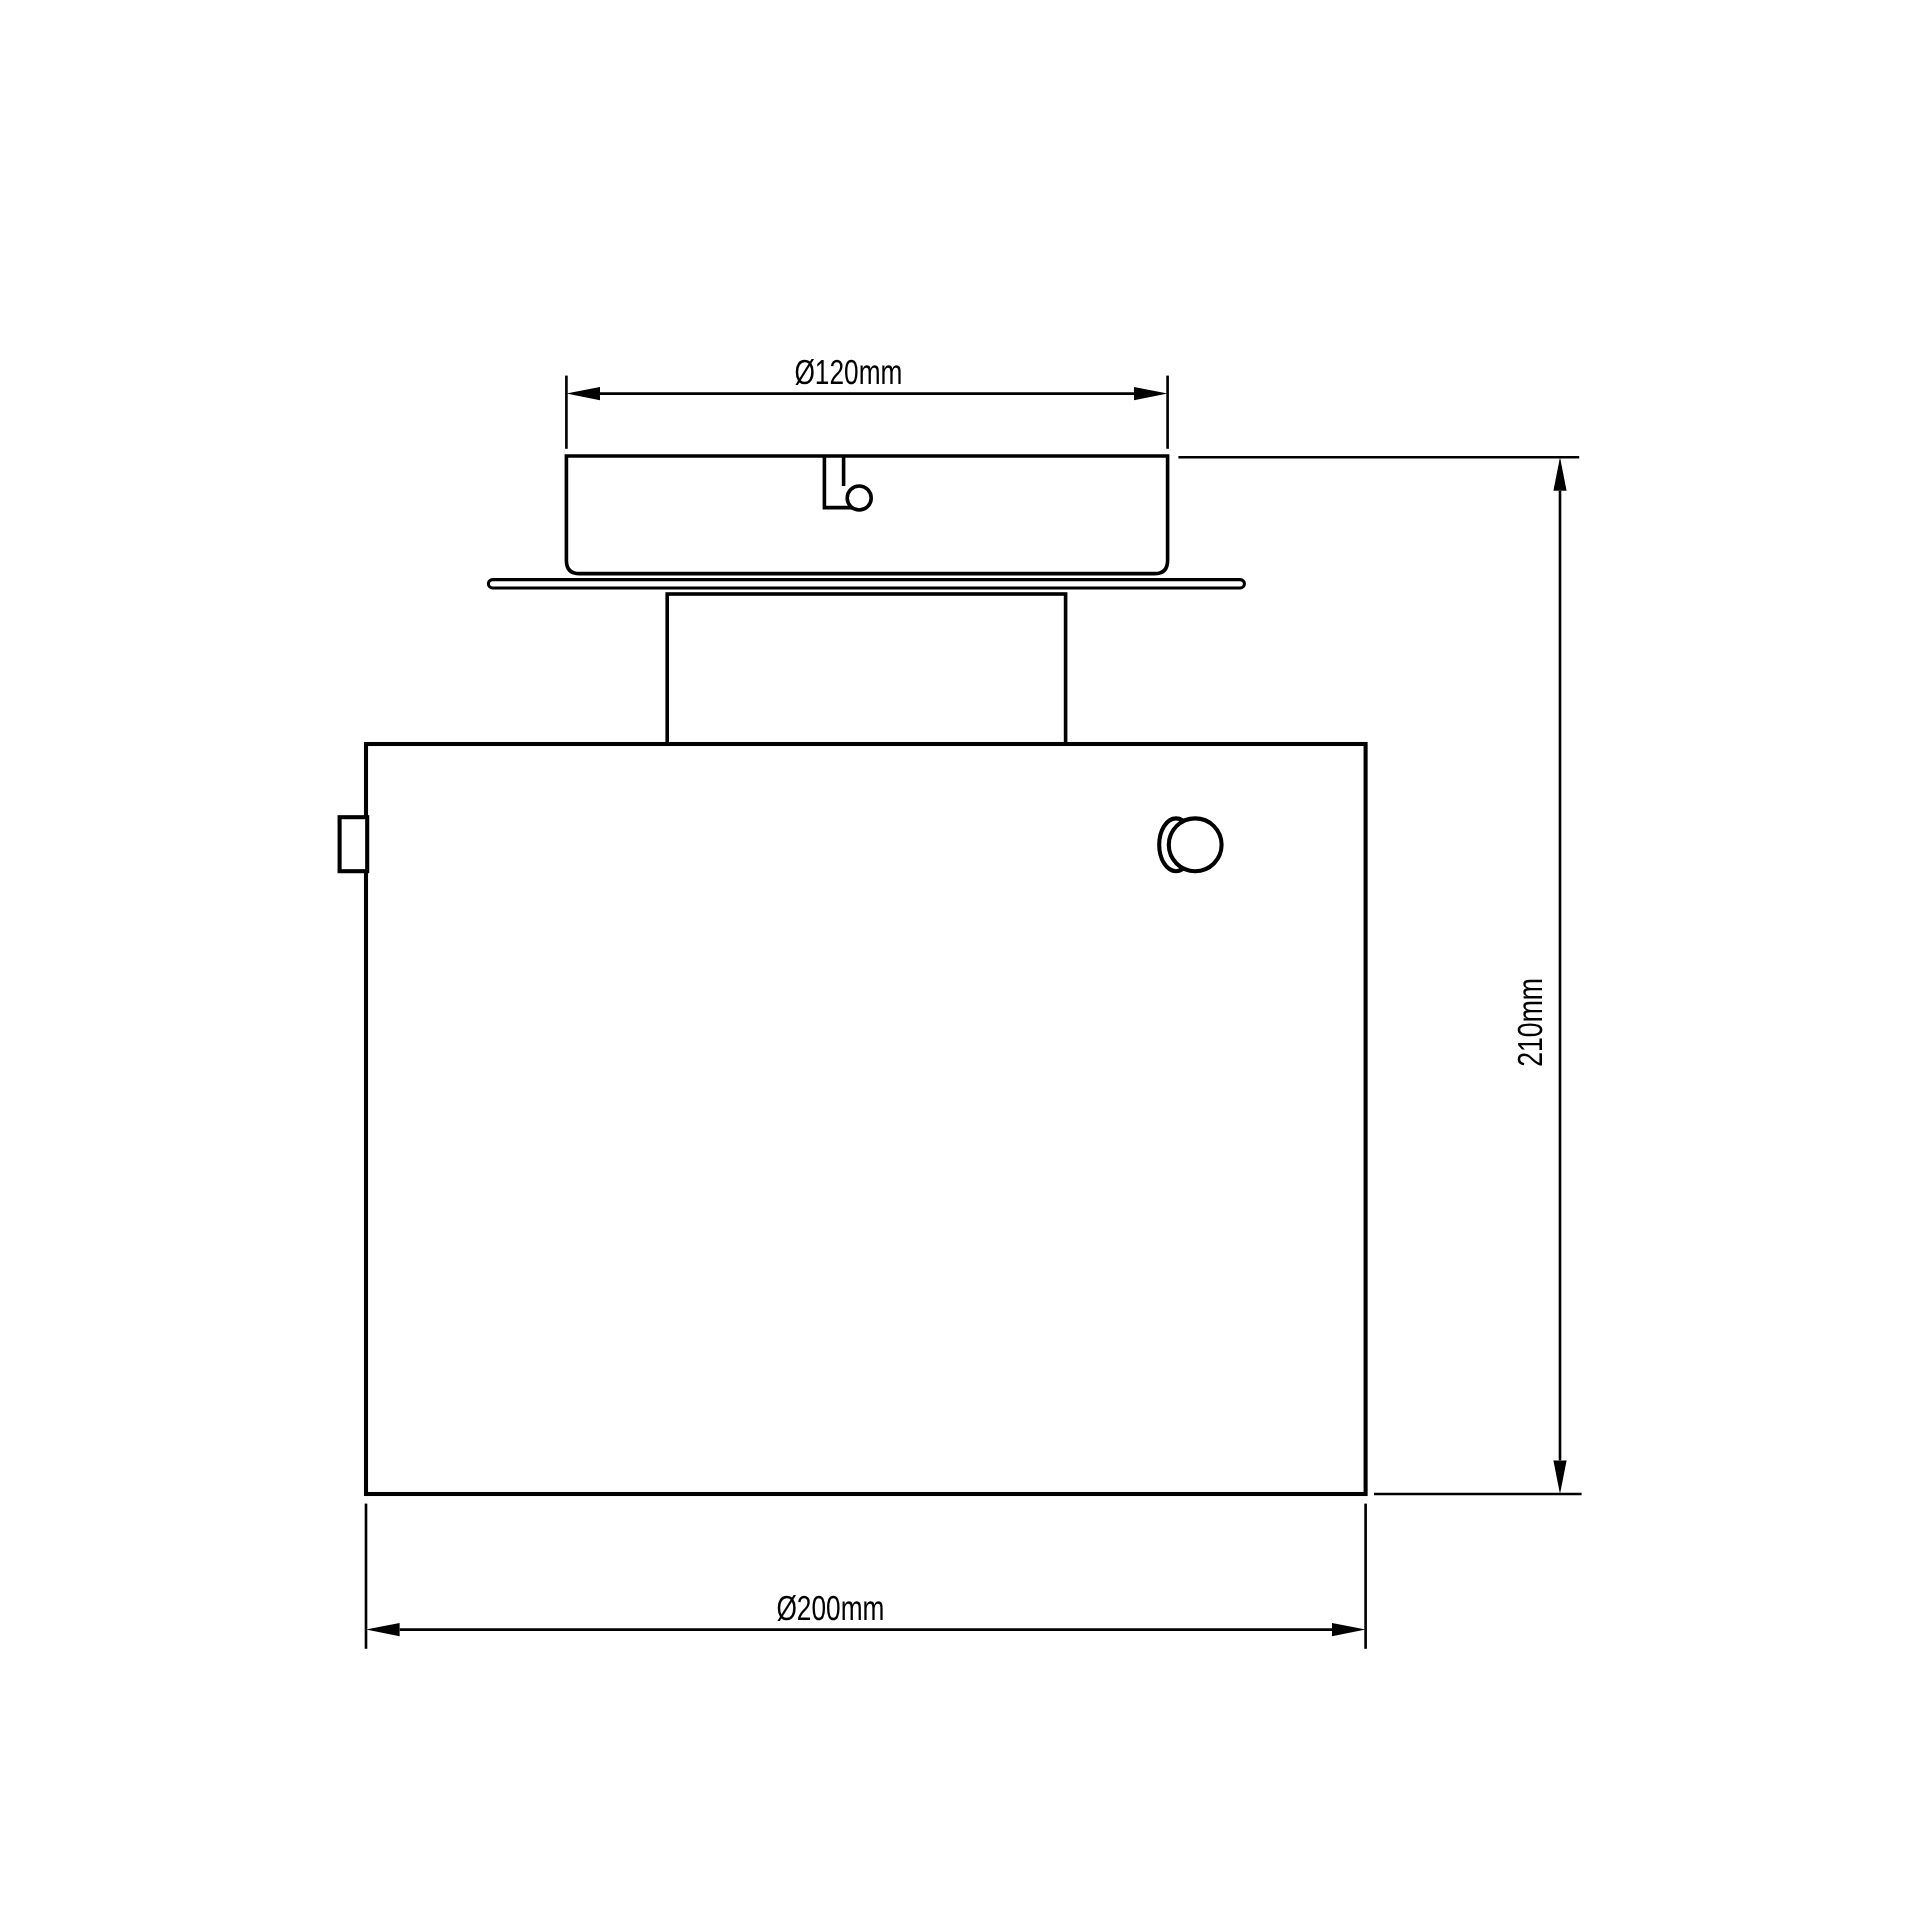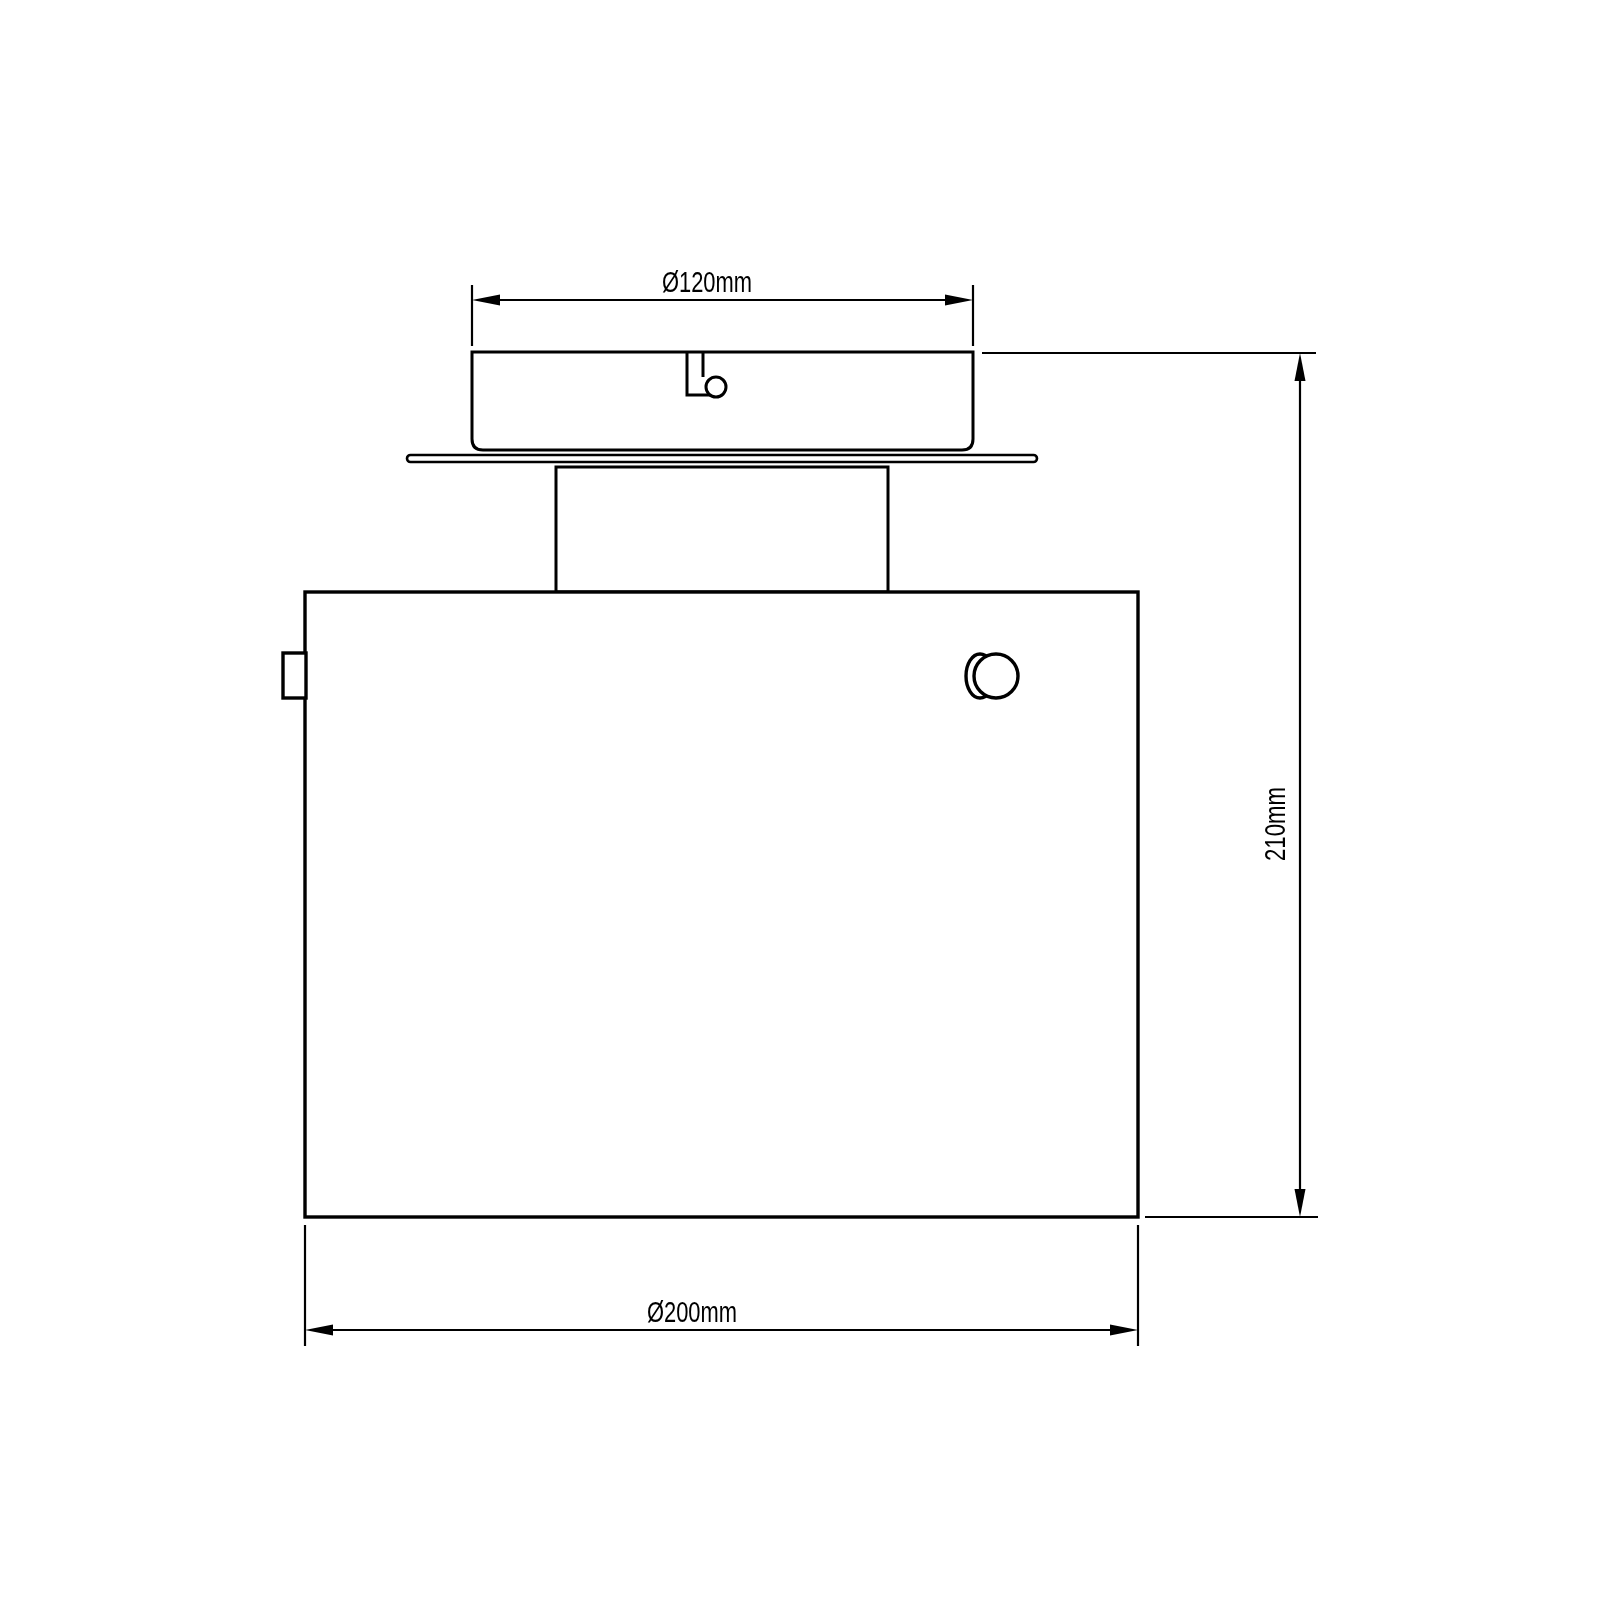--- a/index.html
+++ b/index.html
@@ -7,20 +7,21 @@
     padding: 0;
     background: #ffffff;
   }
   .canvas {
     position: relative;
     width: 1600px;
     height: 1392px;
     background: #ffffff;
     overflow: hidden;
     font-family: "Liberation Sans", sans-serif;
+    margin-top: 28px;
   }
   svg { display: block; }
   .dim-text {
     font-family: "Liberation Sans", sans-serif;
     font-size: 29px;
     fill: #000000;
   }
   .watermark-text {
     font-family: "Liberation Sans", sans-serif;
     font-size: 56px;

